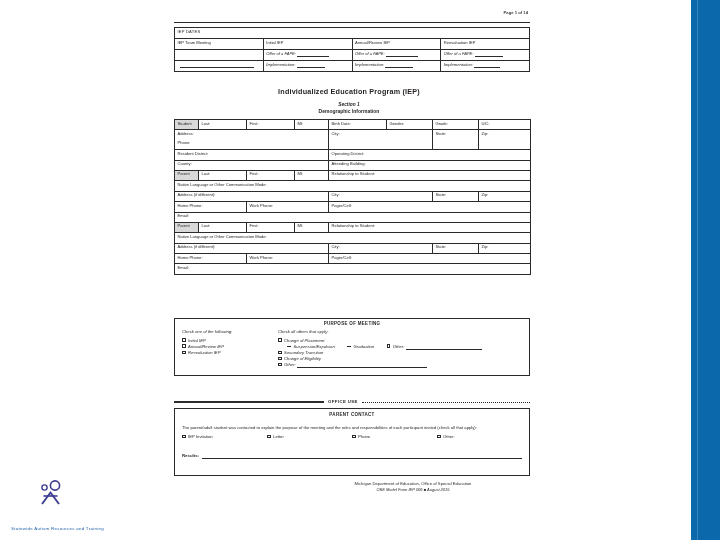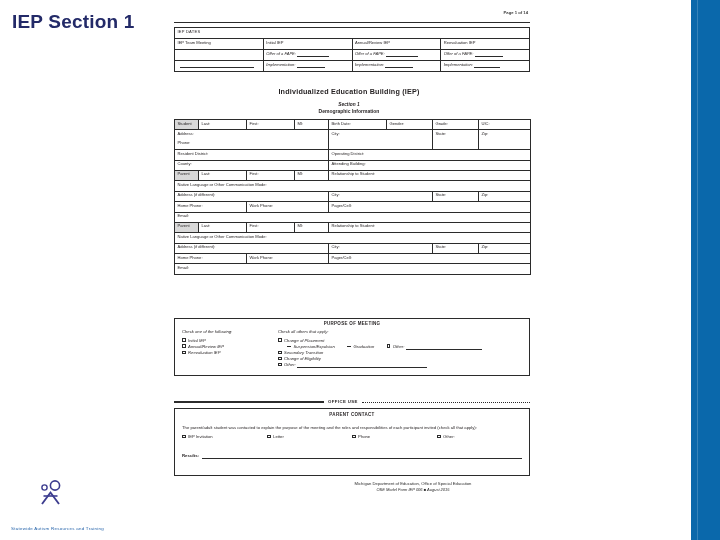--- a/index.html
+++ b/index.html
@@ -277,21 +277,20 @@
     color: #2b2b2b;
     width: 230px;
   }
   #page-footer .l2 { font-style: italic; font-size: 4px; }
 </style>
 </head>
 <body>
 
 <div id="slide">
 
-  <div id="slide-title">IEP Section 1</div>
 
   <div id="right-bar">
     <div class="seam"></div>
   </div>
 
   <div id="start-logo">
     <svg width="28" height="26" viewBox="0 0 28 26">
       <circle cx="17" cy="5.5" r="4.6" fill="none" stroke="#3d3d8f" stroke-width="1.6"></circle>
       <circle cx="6.5" cy="7.5" r="2.6" fill="none" stroke="#3d3d8f" stroke-width="1.4"></circle>
       <path d="M4 24 L12.5 12.5 L21 24" fill="none" stroke="#3d3d8f" stroke-width="1.9"></path>
@@ -346,21 +345,21 @@
           </td>
           <td>
             <span class="ital">Implementation:</span>
             <span class="ul-fill" style="width:26px"></span>
           </td>
         </tr>
       </tbody>
         </table>
     </div>
 
-    <div id="doc-title">Individualized Education Building (IEP)</div>
+    <div id="doc-title">Individualized Education Program (IEP)</div>
     <div id="sec-line">Section 1</div>
     <div id="sec-sub">Demographic Information</div>
 
     <div id="demo-wrap">
       <table class="grid">
         <colgroup>
           <col style="width:24px">
             <col style="width:48px">
             <col style="width:48px">
           <col style="width:34px">

